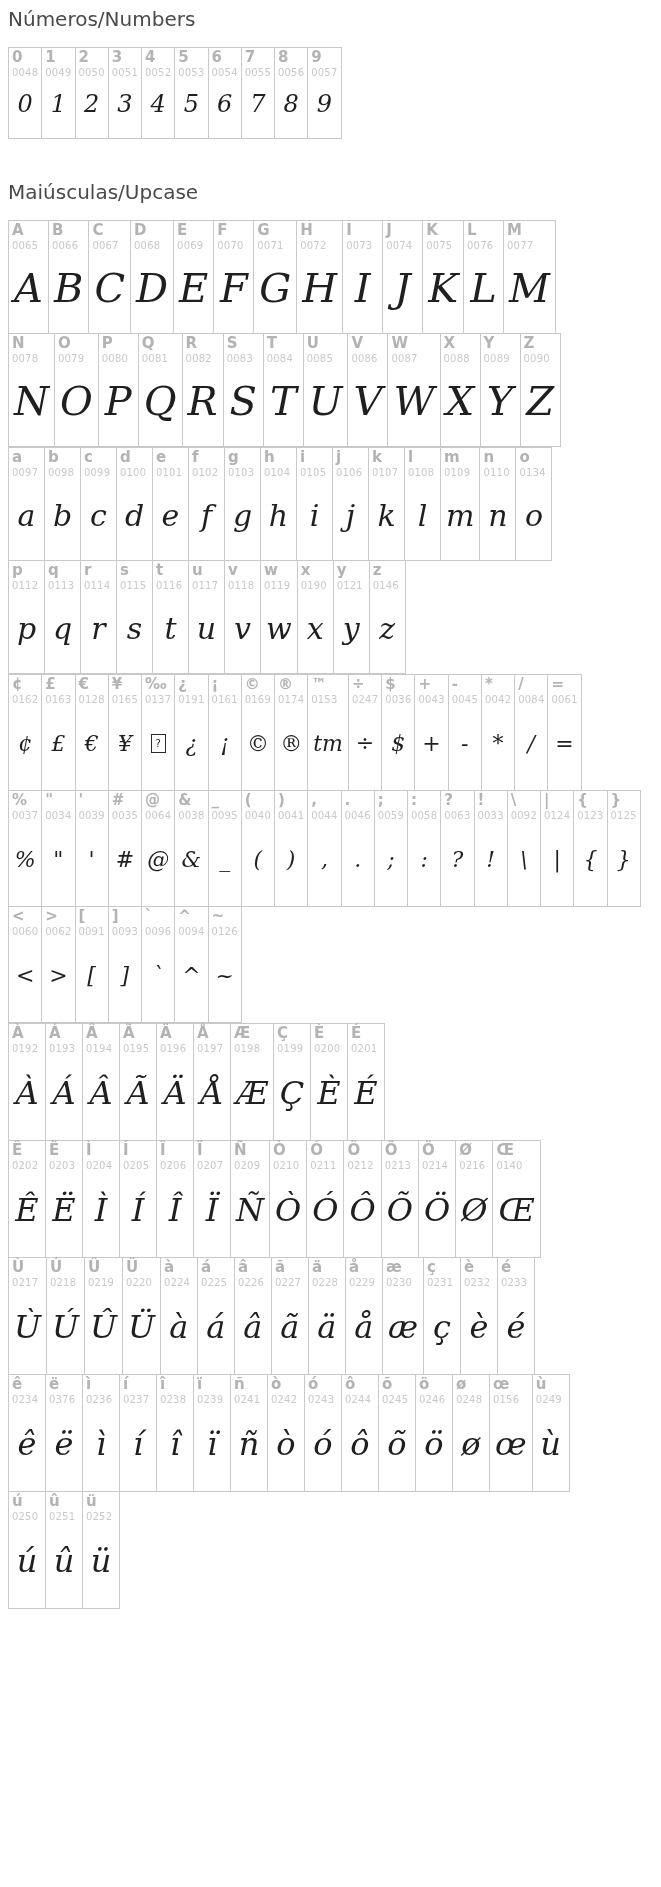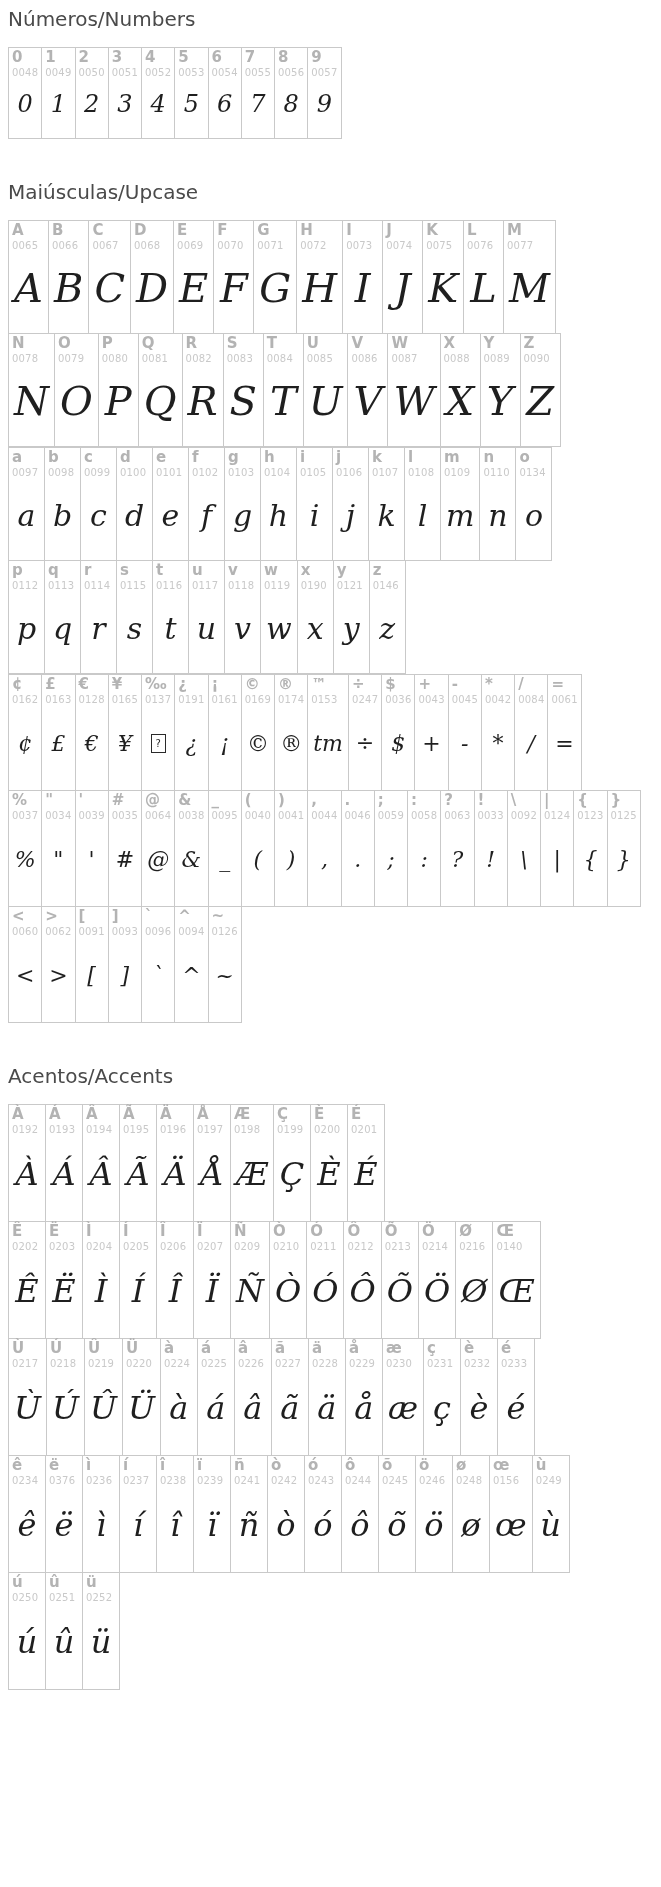--- a/index.html
+++ b/index.html
@@ -827,21 +827,20 @@
               <div class="cell-label">~</div>
               <div class="cell-code">0126</div>
             </div>
             <div class="cell-glyph">~</div>
           </div>
         </div>
       </div>
   </div>
 
   <div class="section section-accents">
-    <h2 class="section-title">Acentos/Accents</h2>
     <div class="rows">
         <div class="char-row">
           <div class="cell">
             <div class="cell-head">
               <div class="cell-label">À</div>
               <div class="cell-code">0192</div>
             </div>
             <div class="cell-glyph">À</div>
           </div>
           <div class="cell">

